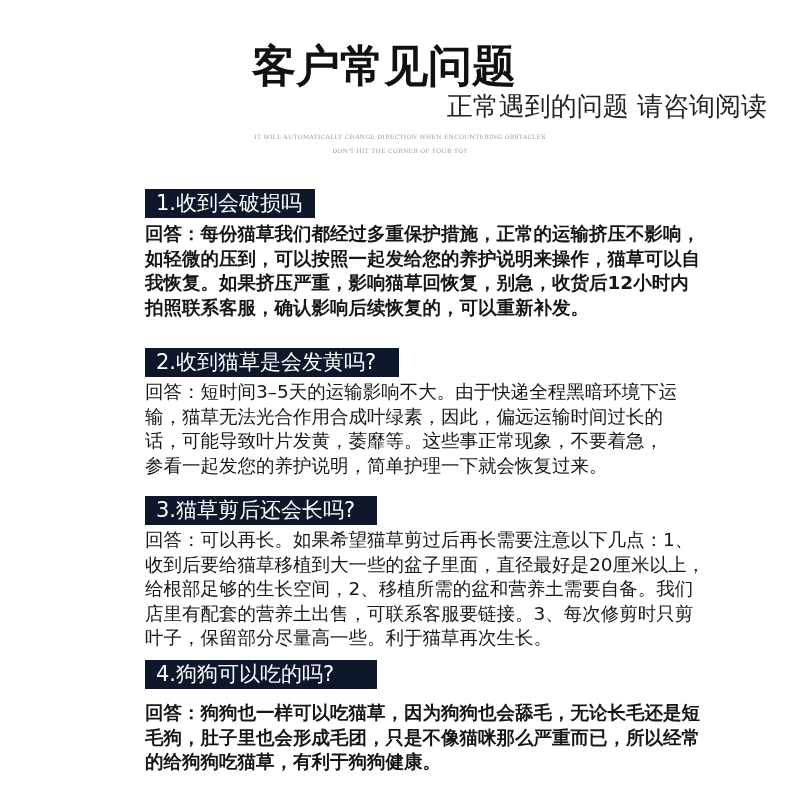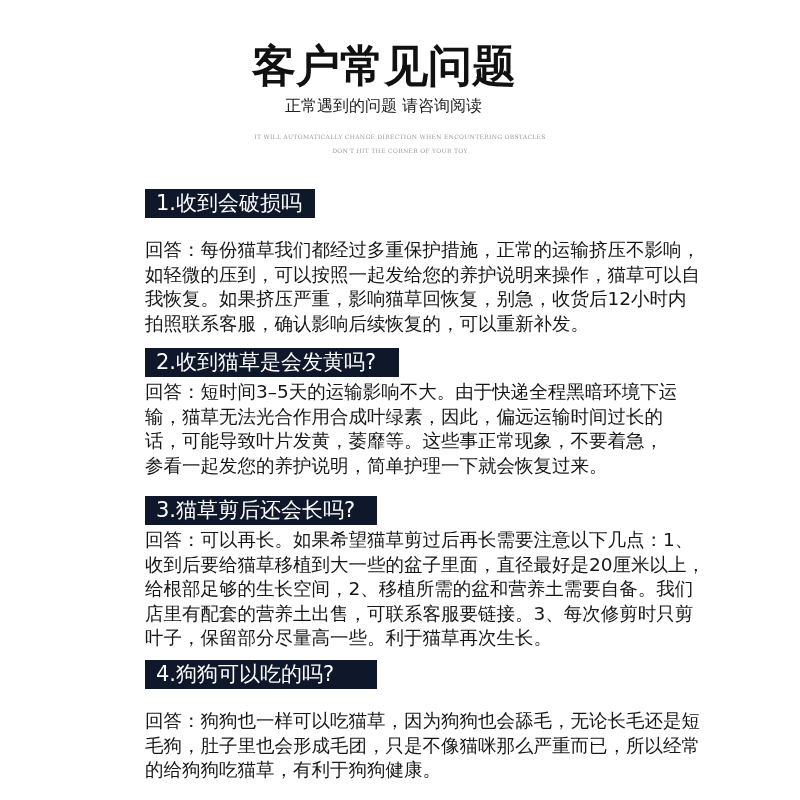--- a/index.html
+++ b/index.html
@@ -32,22 +32,22 @@
     font-weight: bold;
     letter-spacing: 0px;
     line-height: 52px;
     color: #111111;
   }
   .subtitle {
     position: absolute;
     left: 0;
     top: 92px;
     width: 767px;
-    text-align: center;
-    font-size: 16px;
+    text-align: right;
+    font-size: 26px;
     line-height: 28px;
     color: #222222;
   }
   .eng-line {
     position: absolute;
     left: 0;
     width: 800px;
     text-align: center;
     font-family: "DejaVu Serif", "Liberation Serif", serif;
     font-size: 6px;
@@ -84,21 +84,21 @@
 
 <div class="header">
   <div class="title">客户常见问题</div>
   <div class="subtitle">正常遇到的问题 请咨询阅读</div>
   <div class="eng-line eng1">IT WILL AUTOMATICALLY CHANGE DIRECTION WHEN ENCOUNTERING OBSTACLES</div>
   <div class="eng-line eng2">DON'T HIT THE CORNER OF YOUR TOY</div>
 </div>
 
 <div class="section" style="top:189px;">
   <div class="q-bar" style="width:170px;">1.收到会破损吗</div>
-  <div class="answer" style="margin-top:20px;">
+  <div class="answer" style="margin-top:4px;font-weight:bold;">
     <span class="line">回答：每份猫草我们都经过多重保护措施，正常的运输挤压不影响，</span>
     <span class="line">如轻微的压到，可以按照一起发给您的养护说明来操作，猫草可以自</span>
     <span class="line">我恢复。如果挤压严重，影响猫草回恢复，别急，收货后12小时内</span>
     <span class="line">拍照联系客服，确认影响后续恢复的，可以重新补发。</span>
   </div>
 </div>
 
 <div class="section" style="top:348px;">
   <div class="q-bar" style="width:254px;">2.收到猫草是会发黄吗?</div>
   <div class="answer" style="margin-top:3px;">
@@ -115,18 +115,18 @@
     <span class="line">回答：可以再长。如果希望猫草剪过后再长需要注意以下几点：1、</span>
     <span class="line">收到后要给猫草移植到大一些的盆子里面，直径最好是20厘米以上，</span>
     <span class="line">给根部足够的生长空间，2、移植所需的盆和营养土需要自备。我们</span>
     <span class="line">店里有配套的营养土出售，可联系客服要链接。3、每次修剪时只剪</span>
     <span class="line">叶子，保留部分尽量高一些。利于猫草再次生长。</span>
   </div>
 </div>
 
 <div class="section" style="top:660px;">
   <div class="q-bar" style="width:232px;">4.狗狗可以吃的吗?</div>
-  <div class="answer" style="margin-top:20px;">
+  <div class="answer" style="margin-top:12px;font-weight:bold;">
     <span class="line">回答：狗狗也一样可以吃猫草，因为狗狗也会舔毛，无论长毛还是短</span>
     <span class="line">毛狗，肚子里也会形成毛团，只是不像猫咪那么严重而已，所以经常</span>
     <span class="line">的给狗狗吃猫草，有利于狗狗健康。</span>
   </div>
 </div>
 
 </body></html>

